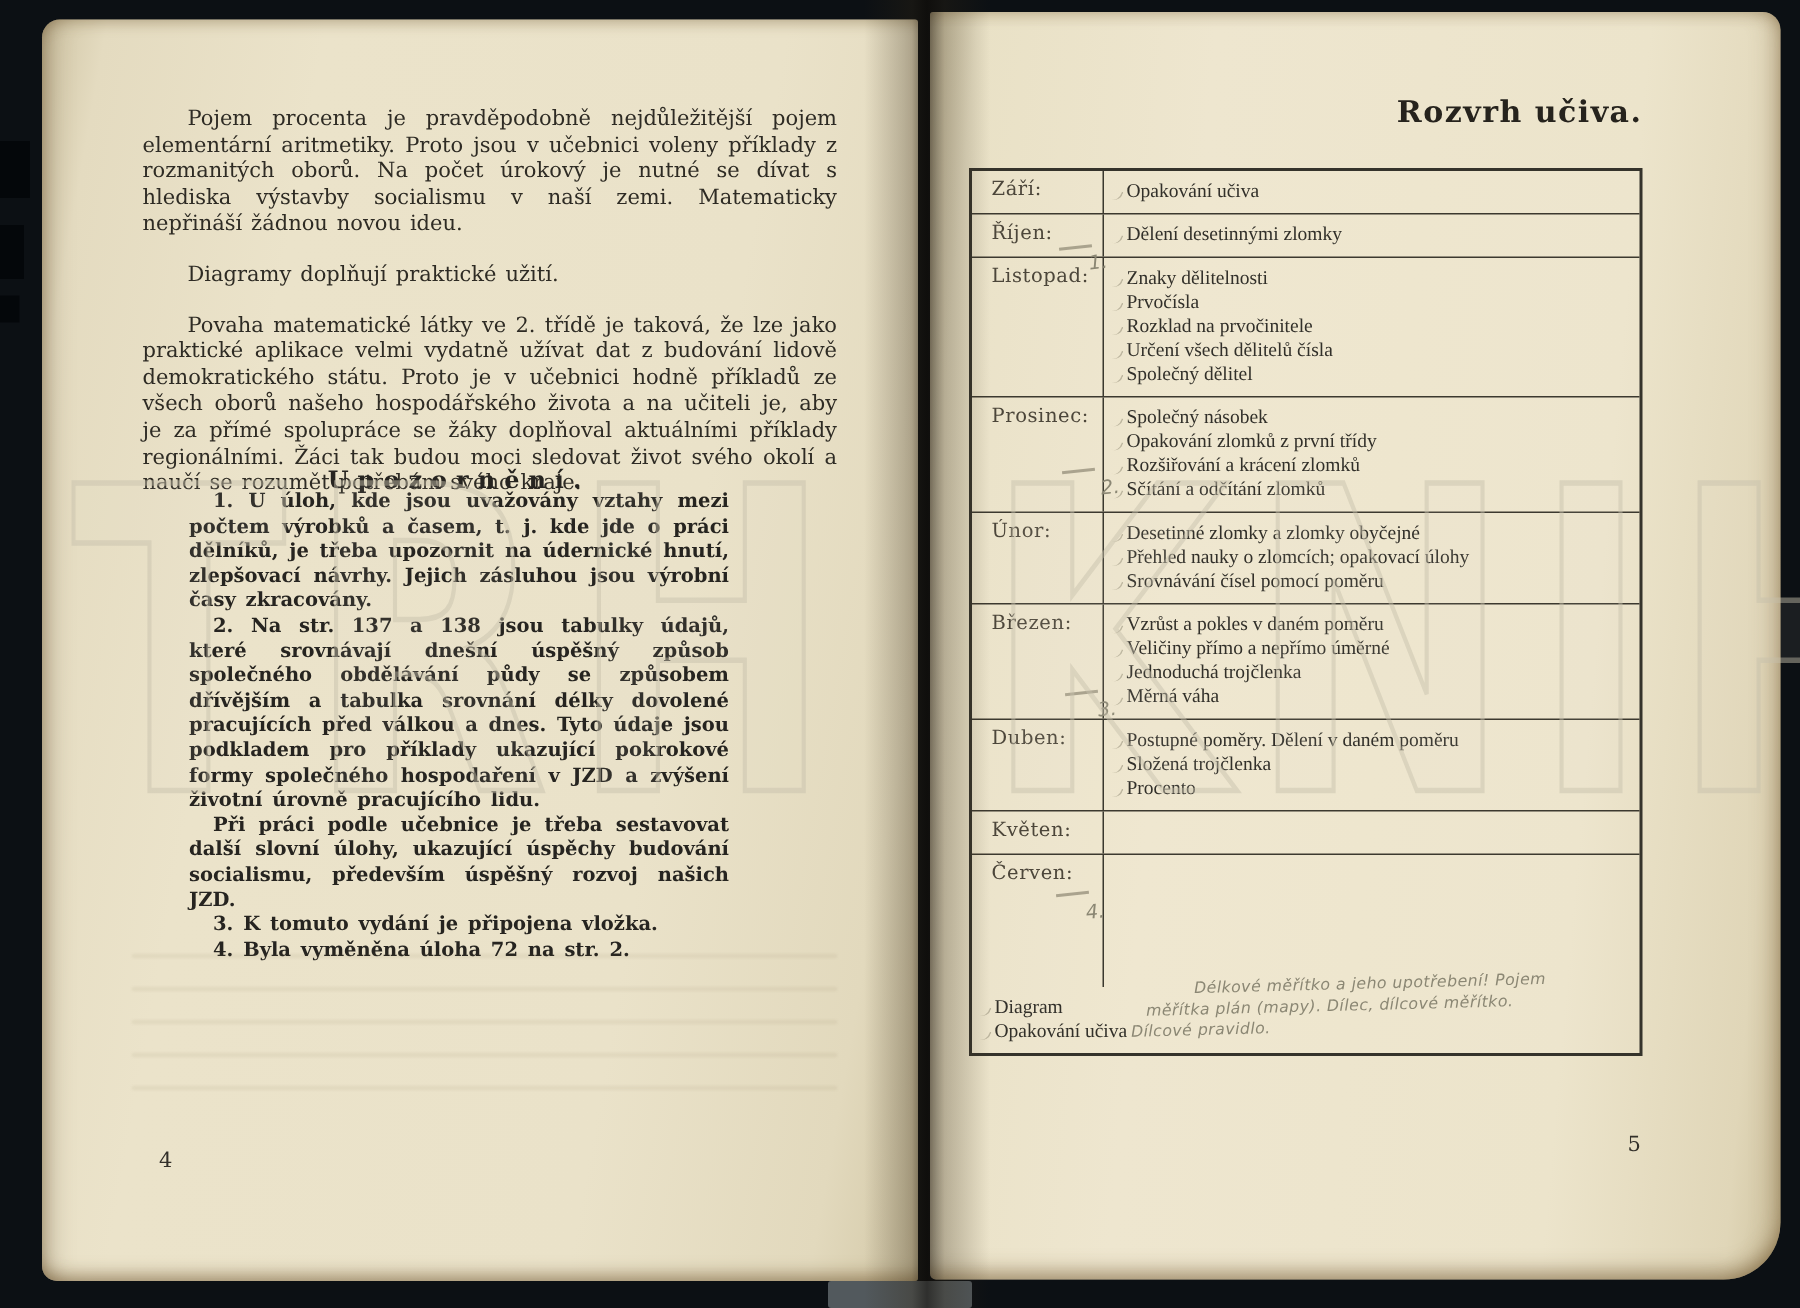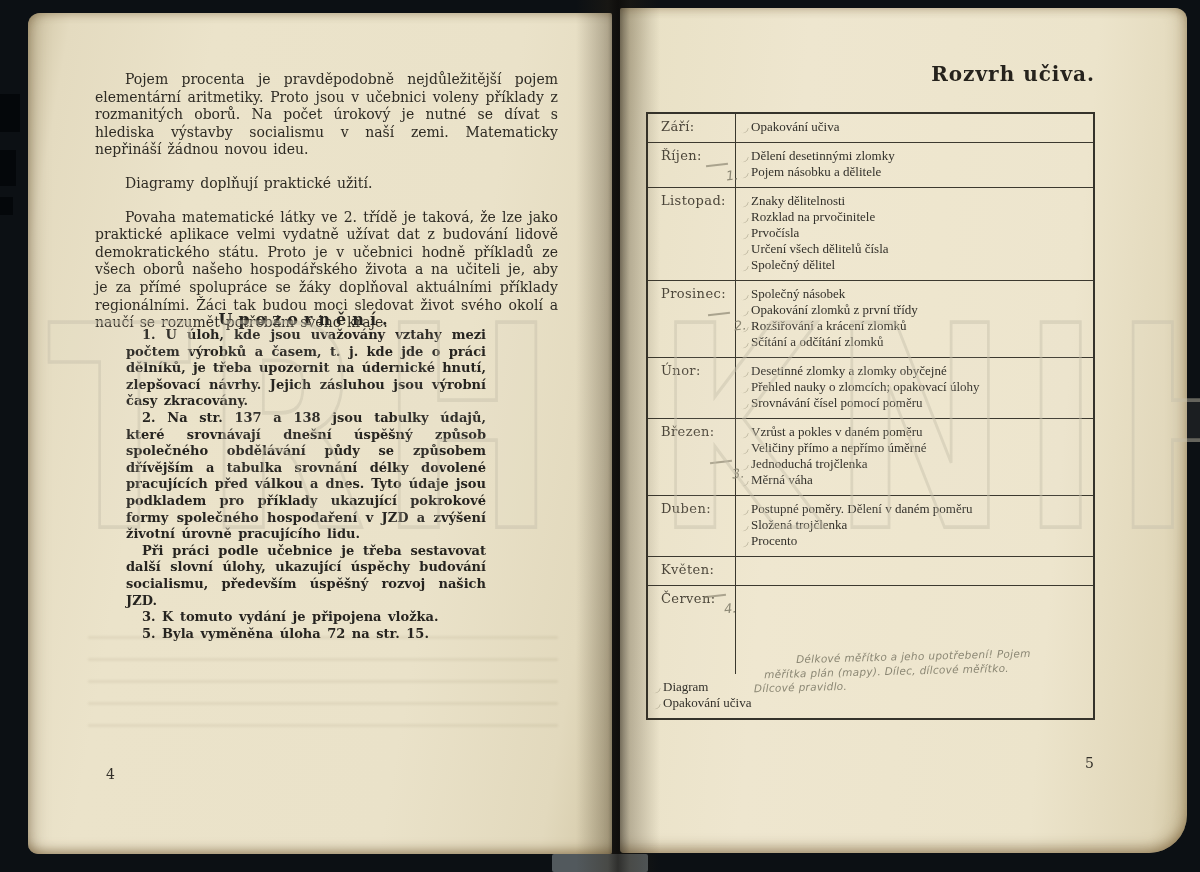--- a/index.html
+++ b/index.html
@@ -92,50 +92,49 @@
       <p class="para">Pojem procenta je pravděpodobně nejdůležitější pojem elementární aritmetiky. Proto jsou v učebnici voleny příklady z rozmanitých oborů. Na počet úrokový je nutné se dívat s hlediska výstavby socialismu v naší zemi. Matematicky nepřináší žádnou novou ideu.</p>
       <p class="para">Diagramy doplňují praktické užití.</p>
       <p class="para">Povaha matematické látky ve 2. třídě je taková, že lze jako praktické aplikace velmi vydatně užívat dat z budování lidově demokratického státu. Proto je v učebnici hodně příkladů ze všech oborů našeho hospodářského života a na učiteli je, aby je za přímé spolupráce se žáky doplňoval aktuálními příklady regionálními. Žáci tak budou moci sledovat život svého okolí a naučí se rozumět potřebám svého kraje.</p>
     </div>
     <h2 class="notice-heading">Upozornění.</h2>
     <div class="notice">
       <p>1. U úloh, kde jsou uvažovány vztahy mezi počtem výrobků a časem, t. j. kde jde o práci dělníků, je třeba upozornit na údernické hnutí, zlepšovací návrhy. Jejich zásluhou jsou výrobní časy zkracovány.</p>
       <p>2. Na str. 137 a 138 jsou tabulky údajů, které srovnávají dnešní úspěšný způsob společného obdělávání půdy se způsobem dřívějším a tabulka srovnání délky dovolené pracujících před válkou a dnes. Tyto údaje jsou podkladem pro příklady ukazující pokrokové formy společného hospodaření v JZD a zvýšení životní úrovně pracujícího lidu.</p>
       <p>Při práci podle učebnice je třeba sestavovat další slovní úlohy, ukazující úspěchy budování socialismu, především úspěšný rozvoj našich JZD.</p>
       <p>3. K tomuto vydání je připojena vložka.</p>
-      <p>5. Byla vyměněna úloha 72 na str. 15.</p>
+      <p>4. Byla vyměněna úloha 72 na str. 2.</p>
     </div>
     <div class="bleed"></div>
     <div class="pagenum pagenum-left">4</div>
   </div>
 
   <div class="page page-right">
     <h1 class="rp-title">Rozvrh učiva.</h1>
 
     <div class="table-wrap">
       <div class="s-table">
           <div class="s-row">
     <div class="month">Září:</div>
     <div class="topics">
               <div class="topic-line">Opakování učiva</div>
             </div>
   </div>
           <div class="s-row">
     <div class="month">Říjen:</div>
     <div class="topics">
               <div class="topic-line">Dělení desetinnými zlomky</div>
-              <div class="topic-line">Pojem násobku a dělitele</div>
             </div>
   </div>
           <div class="s-row">
     <div class="month">Listopad:</div>
     <div class="topics">
               <div class="topic-line">Znaky dělitelnosti</div>
+              <div class="topic-line">Prvočísla</div>
               <div class="topic-line">Rozklad na prvočinitele</div>
-              <div class="topic-line">Prvočísla</div>
               <div class="topic-line">Určení všech dělitelů čísla</div>
               <div class="topic-line">Společný dělitel</div>
             </div>
   </div>
           <div class="s-row">
     <div class="month">Prosinec:</div>
     <div class="topics">
               <div class="topic-line">Společný násobek</div>
               <div class="topic-line">Opakování zlomků z první třídy</div>
               <div class="topic-line">Rozšiřování a krácení zlomků</div>

